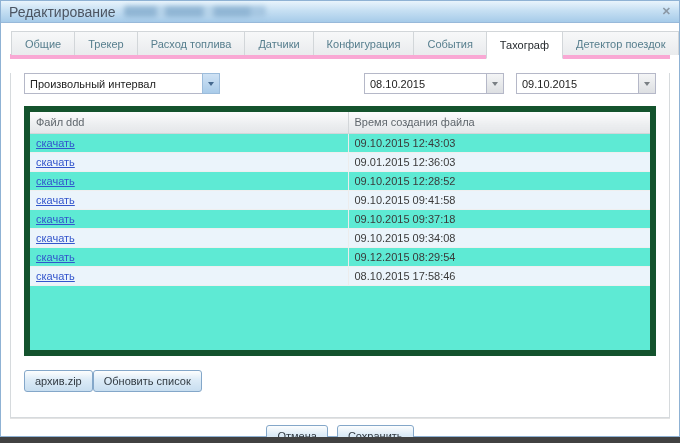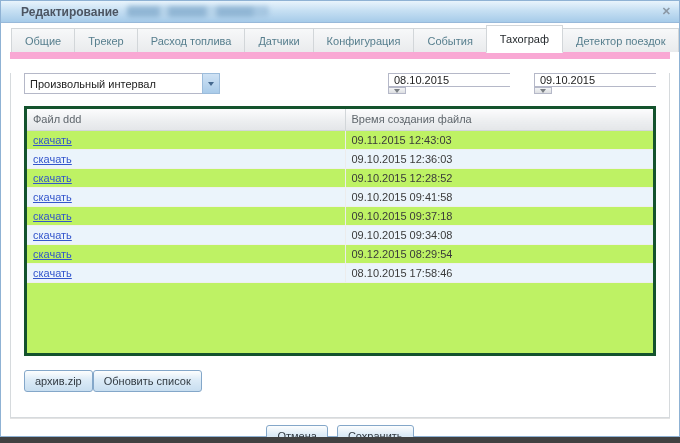--- a/index.html
+++ b/index.html
@@ -12,34 +12,34 @@
     position: absolute; top: 0; left: 0; width: 680px; height: 437px;
     background: #ffffff; border: 1px solid #8fb2d4;
   }
 
   
   .titlebar {
     height: 22px; display: flex; align-items: center;
     background: linear-gradient(#e9f4fc, #c7e0f3 45%, #a6cbe9);
     border-bottom: 1px solid #98b9da; padding: 0 8px; position: relative;
   }
-  .titlebar .title { font-size: 12px; font-weight: bold; color: #4c5562; margin-left: 12px; }
+  .titlebar .title { font-size: 14px; font-weight: normal; color: #4c5562; }
   .title-redacted {
     display: inline-block; margin-left: 8px; width: 142px; height: 11px; border-radius: 2px;
     background: linear-gradient(90deg,#7fa8ca 0 22%, #b3d0e7 24% 28%, #7fa8ca 30% 55%, #b3d0e7 57% 62%, #7fa8ca 64% 88%, #9cbfdc 90% 100%);
     filter: blur(2.5px); opacity: .75;
   }
   .close-x {
     position: absolute; right: 8px; top: 4px; color: #8b98a5; font-size: 11px; font-weight: bold;
     cursor: pointer; line-height: 13px;
   }
 
   
   .dlg-body { padding: 8px 9px 0 9px; }
-  .tabbar { display: flex; align-items: flex-end; height: 28px; border-bottom: 7px solid #f9a8d4; padding-left: 1px; }
+  .tabbar { display: flex; align-items: flex-start; height: 28px; border-bottom: 5px solid #f9a8d4; padding-left: 1px; }
   .tab {
     height: 24px; padding: 0 13px; display: flex; align-items: center;
     background: linear-gradient(#f7f8f9, #e9ebed);
     border: 1px solid #d2d6d9; border-bottom: none; margin-right: -1px;
     color: #567e8d; cursor: pointer; white-space: nowrap;
   }
   .tab.active {
     height: 28px; background: #ffffff; color: #1f2428;
     position: relative; margin-bottom: -1px; border-bottom: 1px solid #ffffff; z-index: 2;
   }
@@ -60,24 +60,24 @@
     width: 18px; height: 21px; border: 1px solid #b5b8c8;
     display: flex; align-items: center; justify-content: center; cursor: pointer;
   }
   .trigger.blue { background: linear-gradient(#cfe2f4, #a9cbe9); border-color: #9cbcdb; }
   .trigger.gray { background: linear-gradient(#f4f5f6, #dddfe2); }
   .arrow-down { width: 0; height: 0; border-left: 3px solid transparent; border-right: 3px solid transparent; }
   .trigger.blue .arrow-down { border-top: 4px solid #44688e; }
   .trigger.gray .arrow-down { border-top: 4px solid #7a7f84; }
   .spacer { flex: 1; }
   .datefield input { width: 122px; }
-  .datefield { margin-left: 24px; flex-direction: column; }
-
-  
-  .grid { margin-top: 12px; height: 250px; border: 3px solid #14532d; overflow: hidden; background: #bef264; }
+  .datefield { margin-left: 12px; }
+
+  
+  .grid { margin-top: 12px; height: 250px; border: 6px solid #14532d; overflow: hidden; background: #5eead4; }
   table { width: 100%; border-collapse: collapse; table-layout: fixed; }
   thead th {
     height: 21px; text-align: left; font-weight: normal; color: #5f666c; padding: 0 6px;
     background: linear-gradient(#fcfcfd, #eceef0 60%, #e4e6e9);
     border-bottom: 1px solid #d2d6d9;
   }
   thead th:first-child { width: 318px; border-right: 1px solid #d2d6d9; }
   tbody td { height: 19px; padding: 0 6px; border-bottom: 1px solid #efefef; color: #3a3a3a; }
   tbody td:first-child { border-right: 1px solid #ececec; margin-left: 20px; }
   tbody tr.alt td { background: #ebf4fb; }
@@ -150,25 +150,25 @@
           <table>
             <thead>
               <tr>
                 <th>Файл ddd</th>
                 <th>Время создания файла</th>
               </tr>
             </thead>
             <tbody>
                 <tr>
                   <td><a>скачать</a></td>
-                  <td>09.11.2015 12:43:03</td>
-                </tr>
-                <tr class="alt">
-                  <td><a>скачать</a></td>
-                  <td>09.10.2015 12:36:03</td>
+                  <td>09.10.2015 12:43:03</td>
+                </tr>
+                <tr class="alt">
+                  <td><a>скачать</a></td>
+                  <td>09.01.2015 12:36:03</td>
                 </tr>
                 <tr>
                   <td><a>скачать</a></td>
                   <td>09.10.2015 12:28:52</td>
                 </tr>
                 <tr class="alt">
                   <td><a>скачать</a></td>
                   <td>09.10.2015 09:41:58</td>
                 </tr>
                 <tr>

